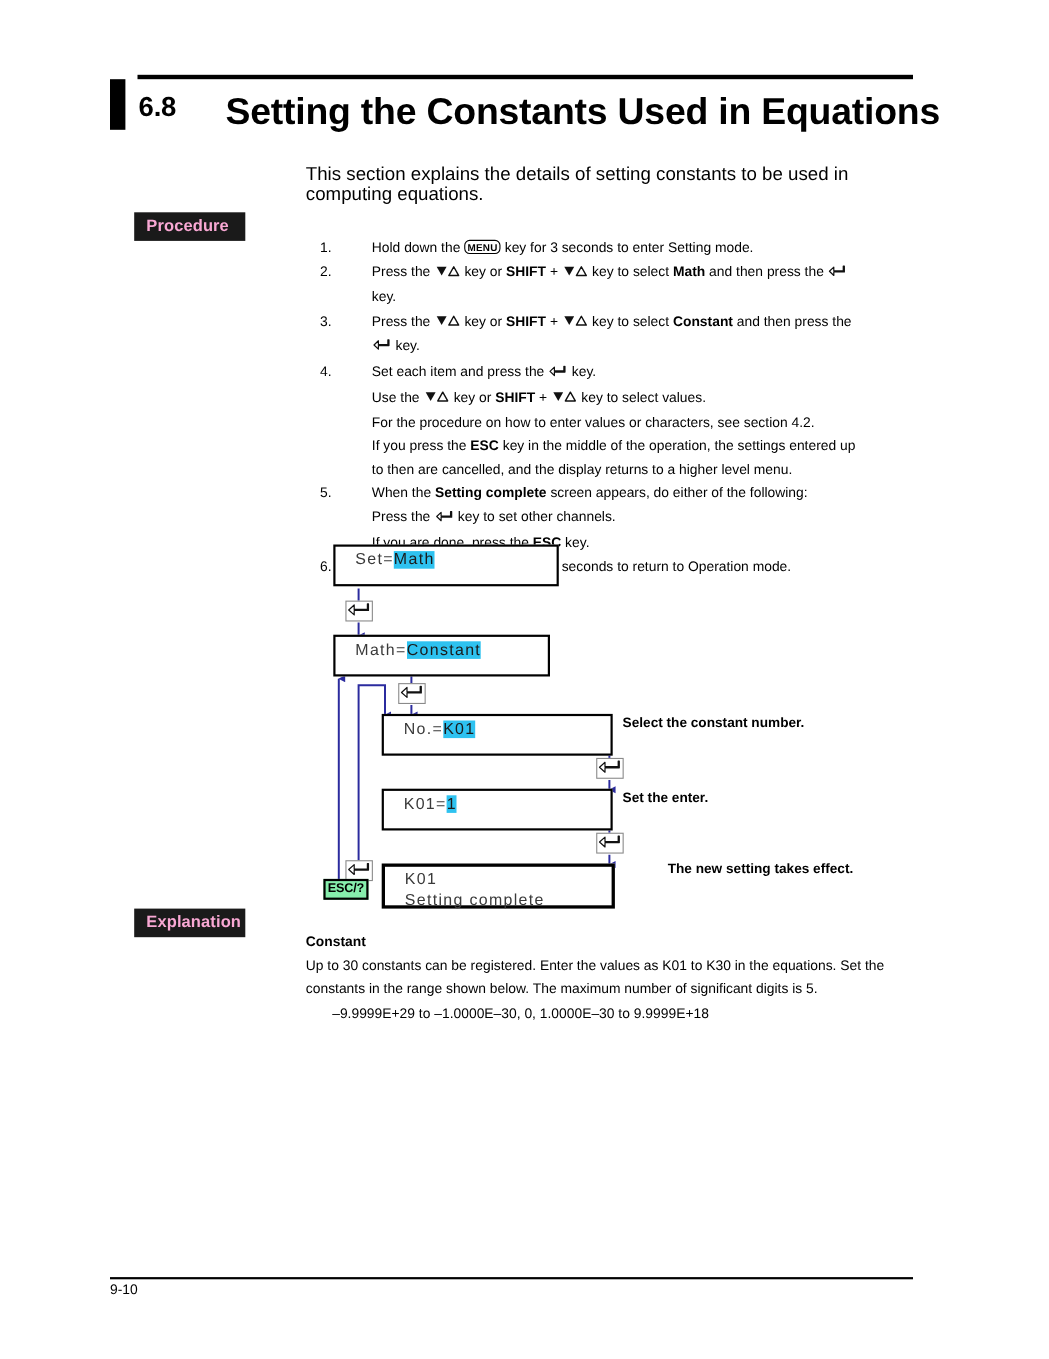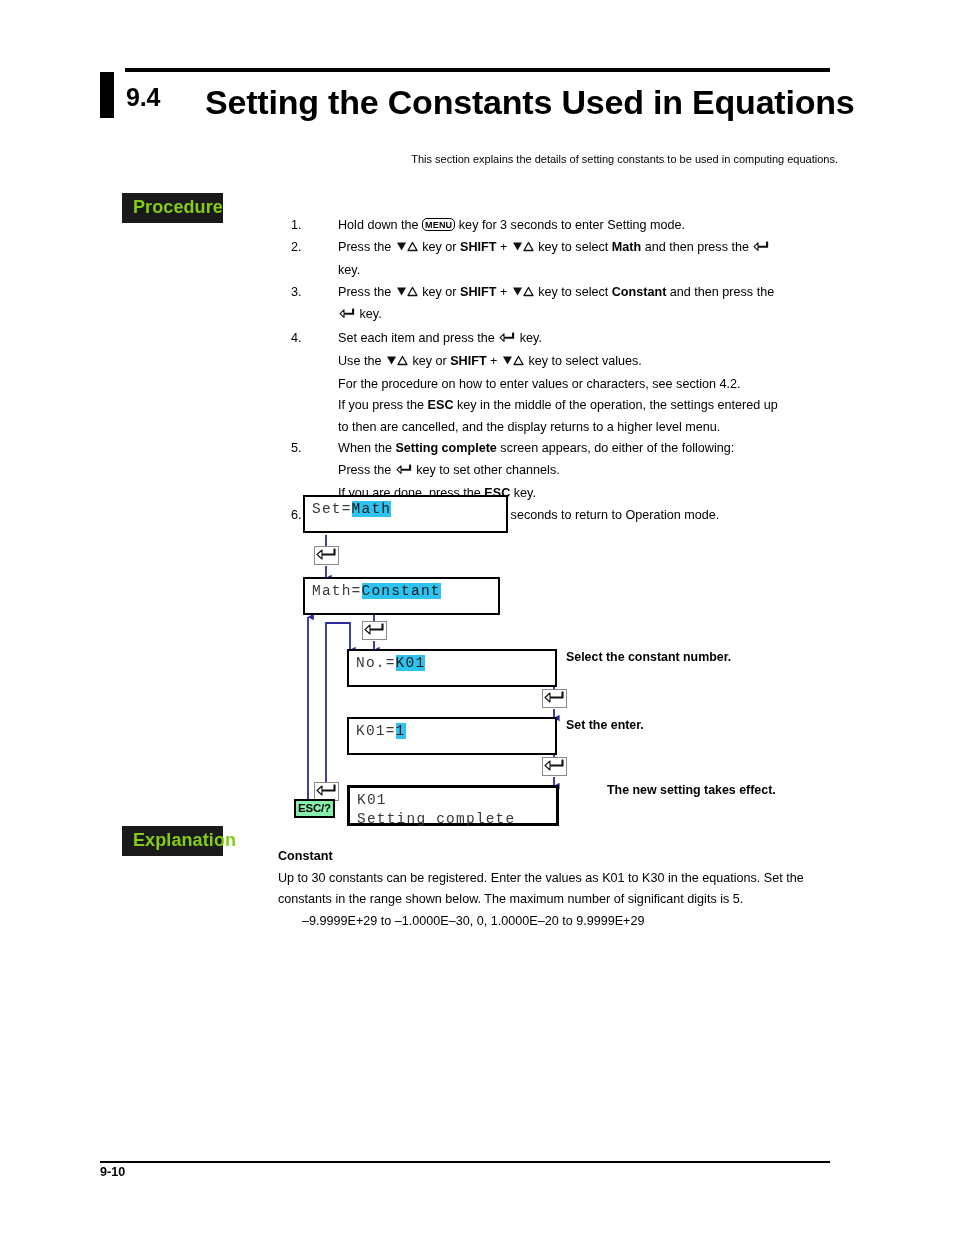--- a/index.html
+++ b/index.html
@@ -50,31 +50,30 @@
     letter-spacing: -0.2px;
     white-space: nowrap;
   }
 
   
   #intro {
     position: absolute;
     left: 278px;
     top: 150px;
     width: 560px;
-    font-size: 11px;
+    font-size: 17px;
     line-height: 18px;
-    text-align: right;
   }
 
   
   .section-tag {
     position: absolute;
     background: #1a1a1a;
-    color: #84cc16;
-    font-size: 18px;
+    color: #f9a8d4;
+    font-size: 15px;
     font-weight: bold;
     padding: 4px 11px 5px 11px;
     letter-spacing: 0.1px;
   }
   #tag-procedure { left: 122px; top: 193px; width: 79px; }
   #tag-explanation { left: 122px; top: 826px; width: 79px; }
 
   
   #procedure-list {
     position: absolute;
@@ -133,27 +132,27 @@
   #diagram svg { display: block; }
 
   .lcd-box {
     position: absolute;
     background: #ffffff;
     border: 2px solid #000;
     box-sizing: border-box;
   }
   .lcd-box.thick { border-width: 3.5px; }
   .lcd-line {
-    font-family: Liberation Mono, monospace;
+    font-family: Liberation Sans, sans-serif;
     font-size: 14.5px;
     line-height: 19px;
     letter-spacing: 1.2px;
     color: #3a3a3a;
     white-space: pre;
-    padding-left: 7px;
+    padding-left: 18px;
   }
   .lcd-line:first-child { padding-top: 3px; }
   .hl {
     background: #2ec2f0;
     color: #1a1a1a;
   }
 
   .enter-key-icon {
     position: absolute;
     width: 25px;
@@ -202,29 +201,29 @@
     top: 1161px;
     width: 730px;
     height: 2px;
     background: #000;
   }
   #footer-page {
     position: absolute;
     left: 100px;
     top: 1165px;
     font-size: 12.6px;
-    font-weight: bold;
+    font-weight: normal;
   }
 </style>
 </head>
 <body>
 
 <div id="header-rule"></div>
 <div id="header-bar"></div>
-<div id="section-number">9.4</div>
+<div id="section-number">6.8</div>
 <div id="section-title">Setting the Constants Used in Equations</div>
 
 <div id="intro">This section explains the details of setting constants to be used in computing equations.</div>
 
 <div class="section-tag" id="tag-procedure">Procedure</div>
 <div id="procedure-list">
     <div class="proc-item"><span class="proc-num">1.</span><span>Hold down the <span class="key-menu">MENU</span> key for 3 seconds to enter Setting mode.</span></div>
     <div class="proc-item"><span class="proc-num">2.</span><span>Press the <span class="key-updown"><svg width="22" height="11" viewBox="0 0 22 11">
             <path d="M1,1.5 L10,1.5 L5.5,9.5 Z" fill="#111"></path>
             <path d="M16.5,1.5 L21,9.5 L12,9.5 Z" fill="#fff" stroke="#111" stroke-width="1.3" stroke-linejoin="round"></path>
@@ -348,17 +347,17 @@
 
   <div class="annot" style="left:276px; top:155px;">Select the constant number.</div>
   <div class="annot" style="left:276px; top:223px;">Set the enter.</div>
   <div class="annot" style="left:276px; top:288px;margin-left:41px;">The new setting takes effect.</div>
 </div>
 
 <div class="section-tag" id="tag-explanation">Explanation</div>
 <div id="explanation-body">
   <div id="explanation-heading">Constant</div>
   <div>Up to 30 constants can be registered.  Enter the values as K01 to K30 in the equations. Set the constants in the range shown below.  The maximum number of significant digits is 5.</div>
-  <div id="explanation-range">–9.9999E+29 to –1.0000E–30, 0, 1.0000E–20 to 9.9999E+29</div>
+  <div id="explanation-range">–9.9999E+29 to –1.0000E–30, 0, 1.0000E–30 to 9.9999E+18</div>
 </div>
 
 <div id="footer-rule"></div>
 <div id="footer-page">9-10</div>
 
 </body></html>

